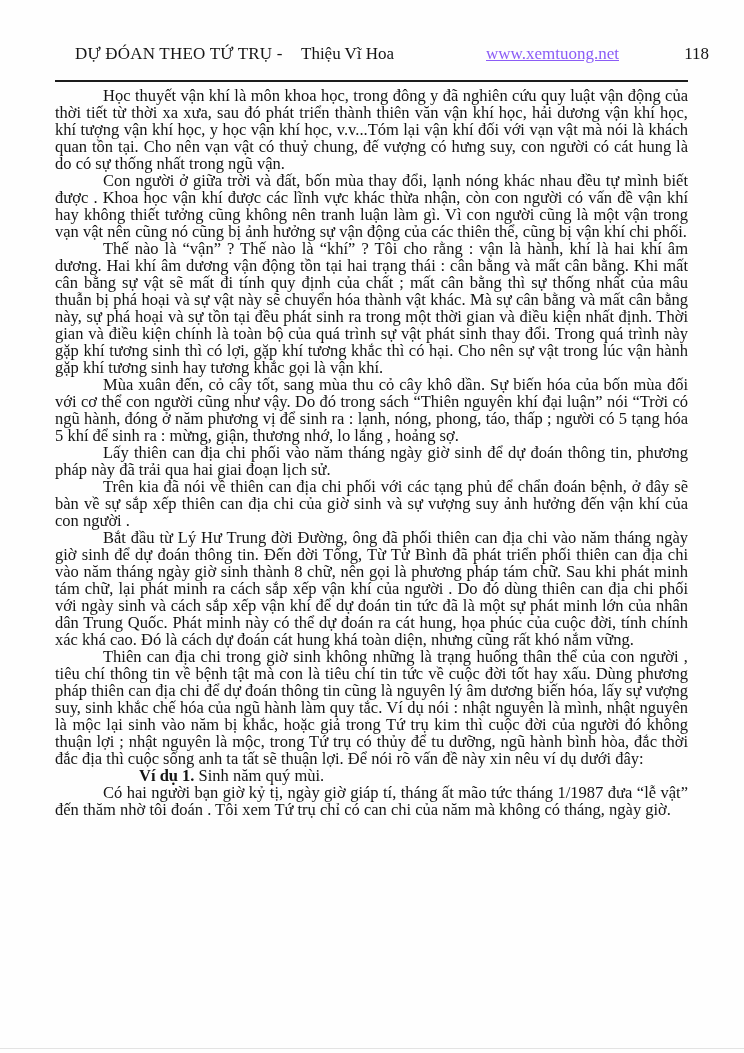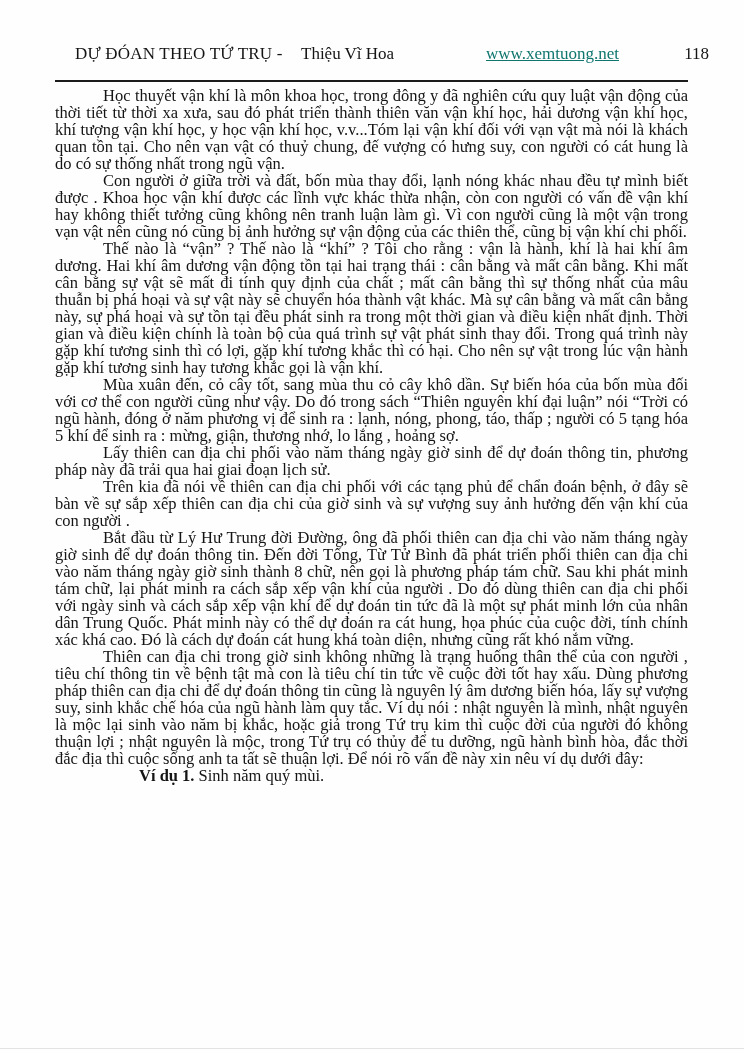--- a/index.html
+++ b/index.html
@@ -20,21 +20,21 @@
     position: absolute;
     top: 44px;
     left: 0;
     width: 100%;
     height: 22px;
     font-size: 17px;
     padding-left: 37px;
   }
   .header .title   { position: absolute; left: 75px;  white-space: nowrap; letter-spacing: 0.2px; }
   .header .author  { position: absolute; left: 301px; white-space: nowrap; }
-  .header .website { position: absolute; left: 486px; white-space: nowrap; text-decoration: underline; color: #0f766e; }
+  .header .website { position: absolute; left: 486px; white-space: nowrap; text-decoration: underline; color: #8b5cf6; }
   .header .pagenum { position: absolute; right: 72px; white-space: nowrap; }
   .rule {
     position: absolute;
     top: 80px;
     left: 55px;
     width: 633px;
     height: 0;
     border-top: 2px solid #1c1c1c;
   }
   .body {
@@ -76,17 +76,18 @@
   <main class="body">
     <p>Học thuyết vận khí là môn khoa học, trong đông y đã nghiên cứu quy luật vận động của thời tiết từ thời xa xưa, sau đó phát triển thành thiên văn vận khí học, hải dương vận khí học, khí tượng vận khí học, y học vận khí học, v.v...Tóm lại vận khí đối với vạn vật mà nói là khách quan tồn tại. Cho nên vạn vật có thuỷ chung, đế vượng có hưng suy, con người có cát hung là do có sự thống nhất trong ngũ vận.</p>
     <p>Con người ở giữa trời và đất, bốn mùa thay đổi, lạnh nóng khác nhau đều tự mình biết được . Khoa học vận khí được các lĩnh vực khác thừa nhận, còn con người có vấn đề vận khí hay không thiết tưởng cũng không nên tranh luận làm gì. Vì con người cũng là một vận trong vạn vật nên cũng nó cũng bị ảnh hưởng sự vận động của các thiên thể, cũng bị vận khí chi phối.</p>
     <p>Thế nào là “vận” ? Thế nào là “khí” ? Tôi cho rằng : vận là hành, khí là hai khí âm dương. Hai khí âm dương vận động tồn tại hai trạng thái : cân bằng và mất cân bằng. Khi mất cân bằng sự vật sẽ mất đi tính quy định của chất ; mất cân bằng thì sự thống nhất của mâu thuẫn bị phá hoại và sự vật này sẽ chuyển hóa thành vật khác. Mà sự cân bằng  và mất cân bằng này, sự phá hoại và sự tồn tại đều phát sinh ra trong một thời gian và điều kiện nhất định. Thời gian và điều kiện chính là toàn bộ của quá trình sự vật phát sinh thay đổi. Trong quá trình này gặp khí tương sinh thì có lợi, gặp khí tương khắc thì có hại. Cho nên sự vật trong lúc vận hành gặp khí tương sinh hay tương khắc gọi là vận khí.</p>
     <p>Mùa xuân đến, cỏ cây tốt, sang mùa thu cỏ cây khô dần. Sự biến hóa của bốn mùa đối với cơ thể con người  cũng như vậy. Do đó trong sách “Thiên  nguyên khí đại luận” nói “Trời có ngũ hành, đóng ở  năm phương vị để sinh ra : lạnh, nóng, phong, táo, thấp ; người  có 5 tạng hóa 5 khí để sinh ra : mừng, giận, thương nhớ, lo lắng , hoảng sợ.</p>
     <p>Lấy thiên can địa chi phối vào năm tháng ngày giờ sinh để dự đoán thông tin, phương pháp này đã trải qua hai giai đoạn lịch sử.</p>
     <p>Trên kia đã nói về thiên can địa chi phối với các tạng  phủ để chẩn đoán bệnh, ở đây sẽ bàn về sự sắp xếp thiên can địa chi của giờ sinh và sự vượng suy ảnh hưởng đến vận khí của con người .</p>
     <p>Bắt đầu  từ Lý Hư Trung đời Đường, ông đã phối thiên can địa chi vào năm tháng ngày giờ sinh để dự đoán thông tin. Đến đời Tống, Từ Tử Bình đã phát triển phối thiên can địa chi vào năm tháng ngày giờ sinh thành 8 chữ, nên gọi là phương pháp tám chữ. Sau khi phát minh tám chữ, lại phát minh ra cách sắp xếp vận khí của người . Do đó dùng thiên can địa chi phối với ngày sinh và cách sắp xếp vận khí để dự đoán tin tức đã là một sự phát minh lớn của nhân dân Trung Quốc. Phát minh này có thể dự đoán ra cát hung, họa phúc của cuộc đời, tính chính xác khá cao. Đó là cách dự đoán cát hung khá toàn diện, nhưng cũng rất khó nắm vững.</p>
     <p>Thiên can địa chi trong giờ sinh không những là trạng huống thân thể của con người , tiêu chí thông tin về bệnh tật mà con là tiêu chí tin tức về cuộc đời tốt hay xấu. Dùng phương pháp thiên can địa chi để dự đoán thông tin cũng là nguyên lý âm dương biến hóa, lấy sự vượng suy, sinh khắc chế hóa của ngũ hành làm quy tắc. Ví dụ nói : nhật nguyên là mình, nhật nguyên là mộc lại sinh vào năm bị khắc, hoặc giả trong Tứ trụ kim thì cuộc đời của người đó không thuận lợi ; nhật nguyên là mộc, trong Tứ trụ có thủy để tu dưỡng, ngũ hành bình hòa, đắc thời đắc địa thì cuộc sống anh ta tất sẽ thuận lợi. Để nói rõ vấn đề này xin nêu ví dụ dưới đây:</p>
     <p class="example"><b>Ví dụ 1.</b><span> Sinh năm quý mùi.</span></p>
+    <p>Có hai người bạn giờ kỷ tị, ngày giờ giáp tí, tháng ất mão tức tháng 1/1987 đưa “lễ vật” đến thăm nhờ tôi đoán . Tôi xem Tứ trụ chỉ có can chi của năm mà không có tháng, ngày giờ.</p>
   </main>
 
   <div class="bottom-edge"></div>
 
 </div>
 
 </body></html>

